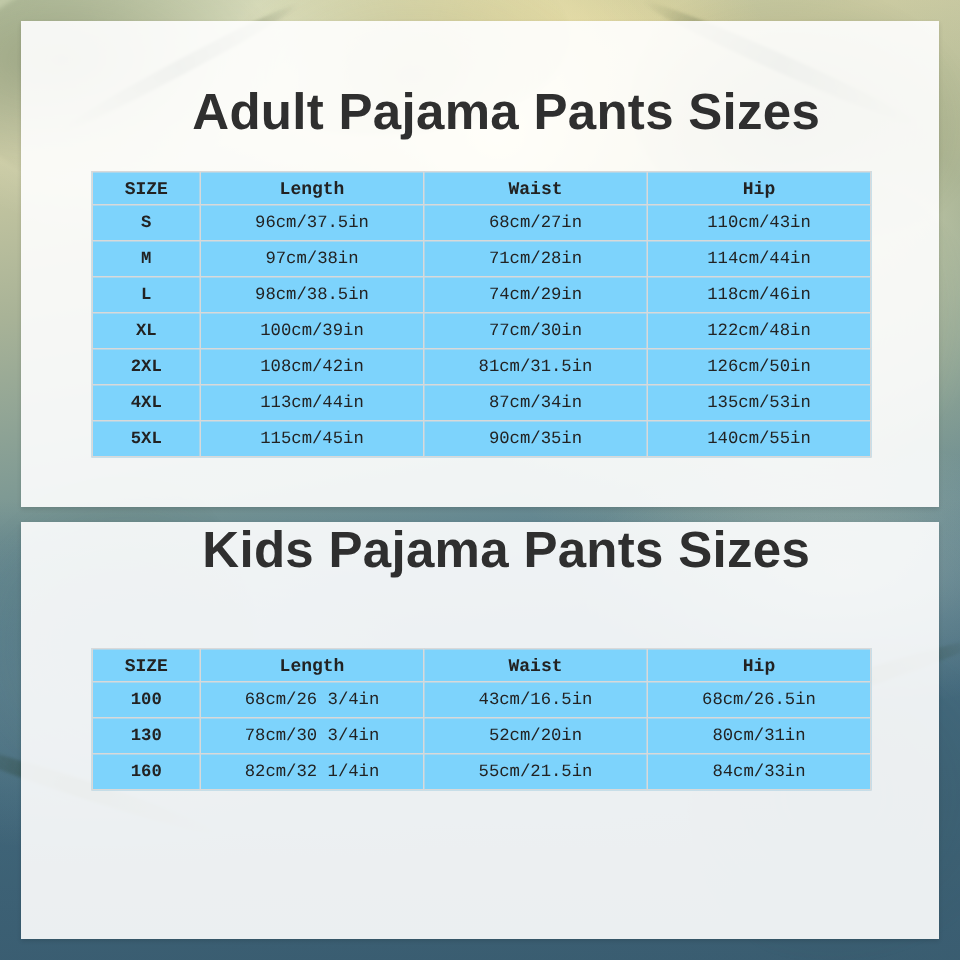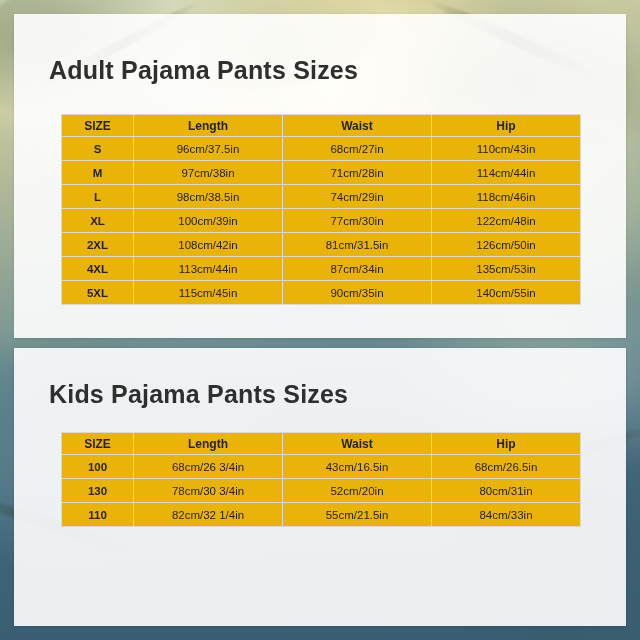--- a/index.html
+++ b/index.html
@@ -72,34 +72,35 @@
     position: absolute;
     left: 14px;
     width: 612px;
     background: rgba(255,255,255,0.90);
     box-shadow: 0 1px 3px rgba(0,0,0,0.12);
   }
   #card-adult { top: 14px; height: 324px; }
   #card-kids  { top: 348px; height: 278px; }
 
   .card-title {
-    text-align: left;
-    font-size: 25px;
+    text-align: center;
+    font-size: 34px;
     font-weight: bold;
     color: #2f2f2f;
     letter-spacing: 0.2px;
     padding-left: 35px;
   }
   #card-adult .card-title { margin-top: 42px; }
-  #card-kids .card-title { margin-top: 32px; }
+  #card-kids .card-title { }
 
   table.size-table {
     border-collapse: collapse;
     table-layout: fixed;
-    background: #eab308;
+    background: #7dd3fc;
+    font-family: Liberation Mono, monospace;
   }
   #table-adult { position: absolute; left: 47px; top: 100px; width: 519px; }
   #table-kids  { position: absolute; left: 47px; top: 84px; width: 519px; }
 
   table.size-table th,
   table.size-table td {
     border: 1px solid #d9d9d9;
     text-align: center;
     color: #222;
     font-size: 11.5px;
@@ -225,21 +226,21 @@
           <td>43cm/16.5in</td>
           <td>68cm/26.5in</td>
         </tr>
         <tr>
           <td class="size-col">130</td>
           <td>78cm/30 3/4in</td>
           <td>52cm/20in</td>
           <td>80cm/31in</td>
         </tr>
         <tr>
-          <td class="size-col">110</td>
+          <td class="size-col">160</td>
           <td>82cm/32 1/4in</td>
           <td>55cm/21.5in</td>
           <td>84cm/33in</td>
         </tr>
       </tbody>
     </table>
   </div>
 
 </div>
 

